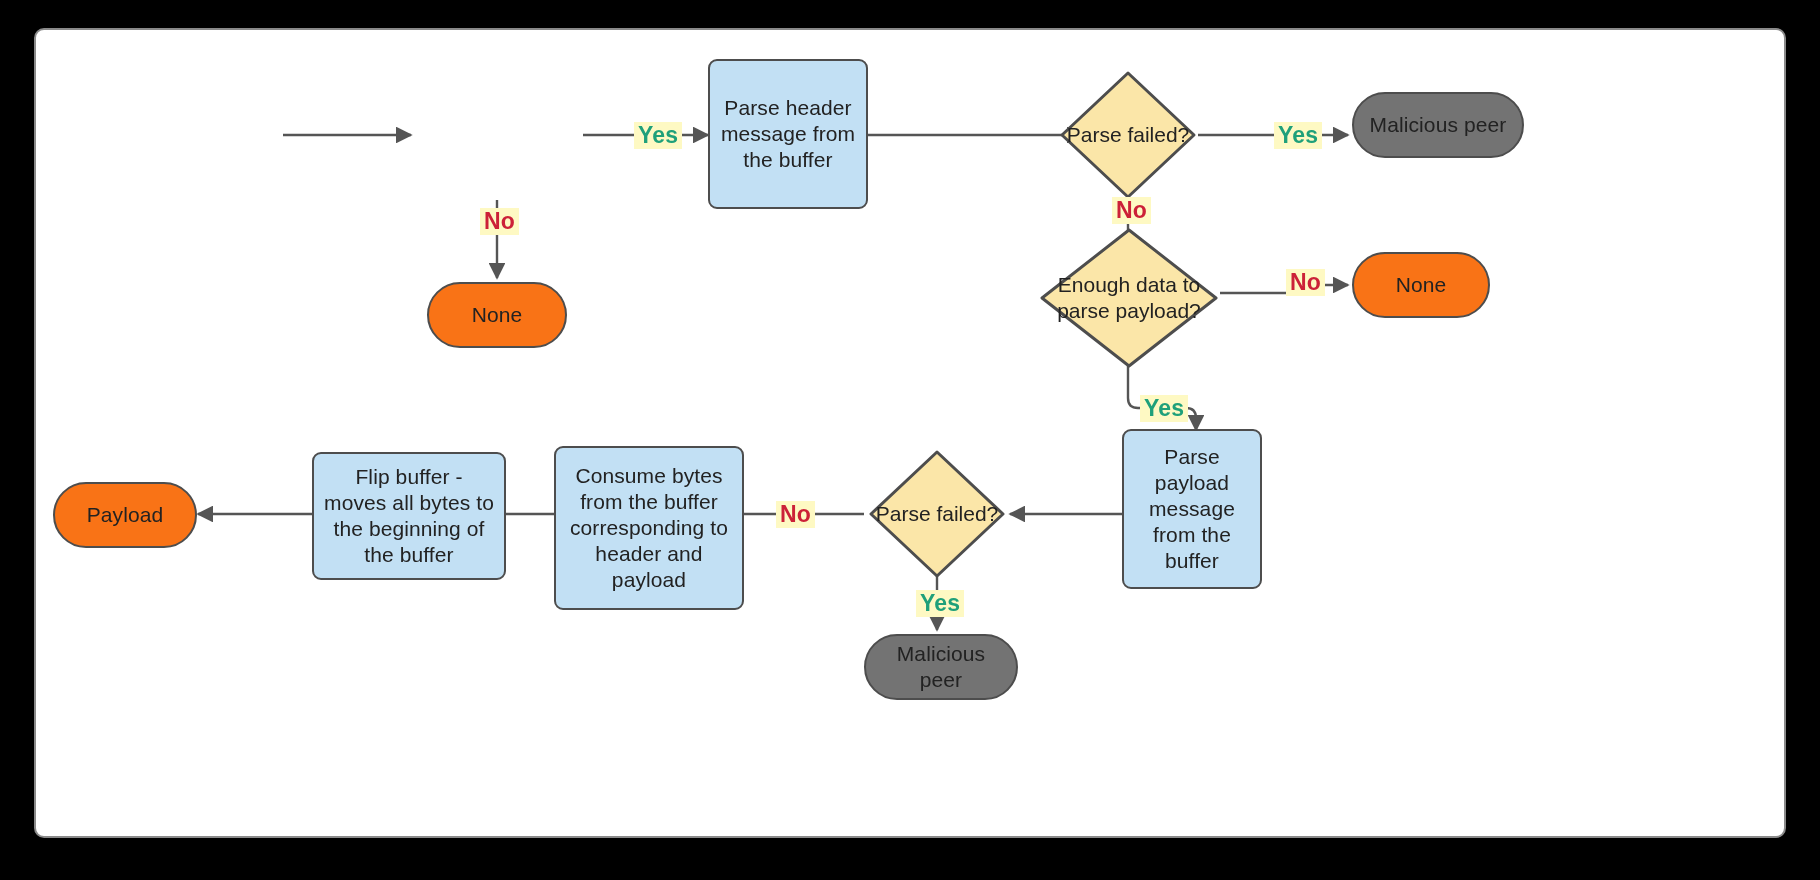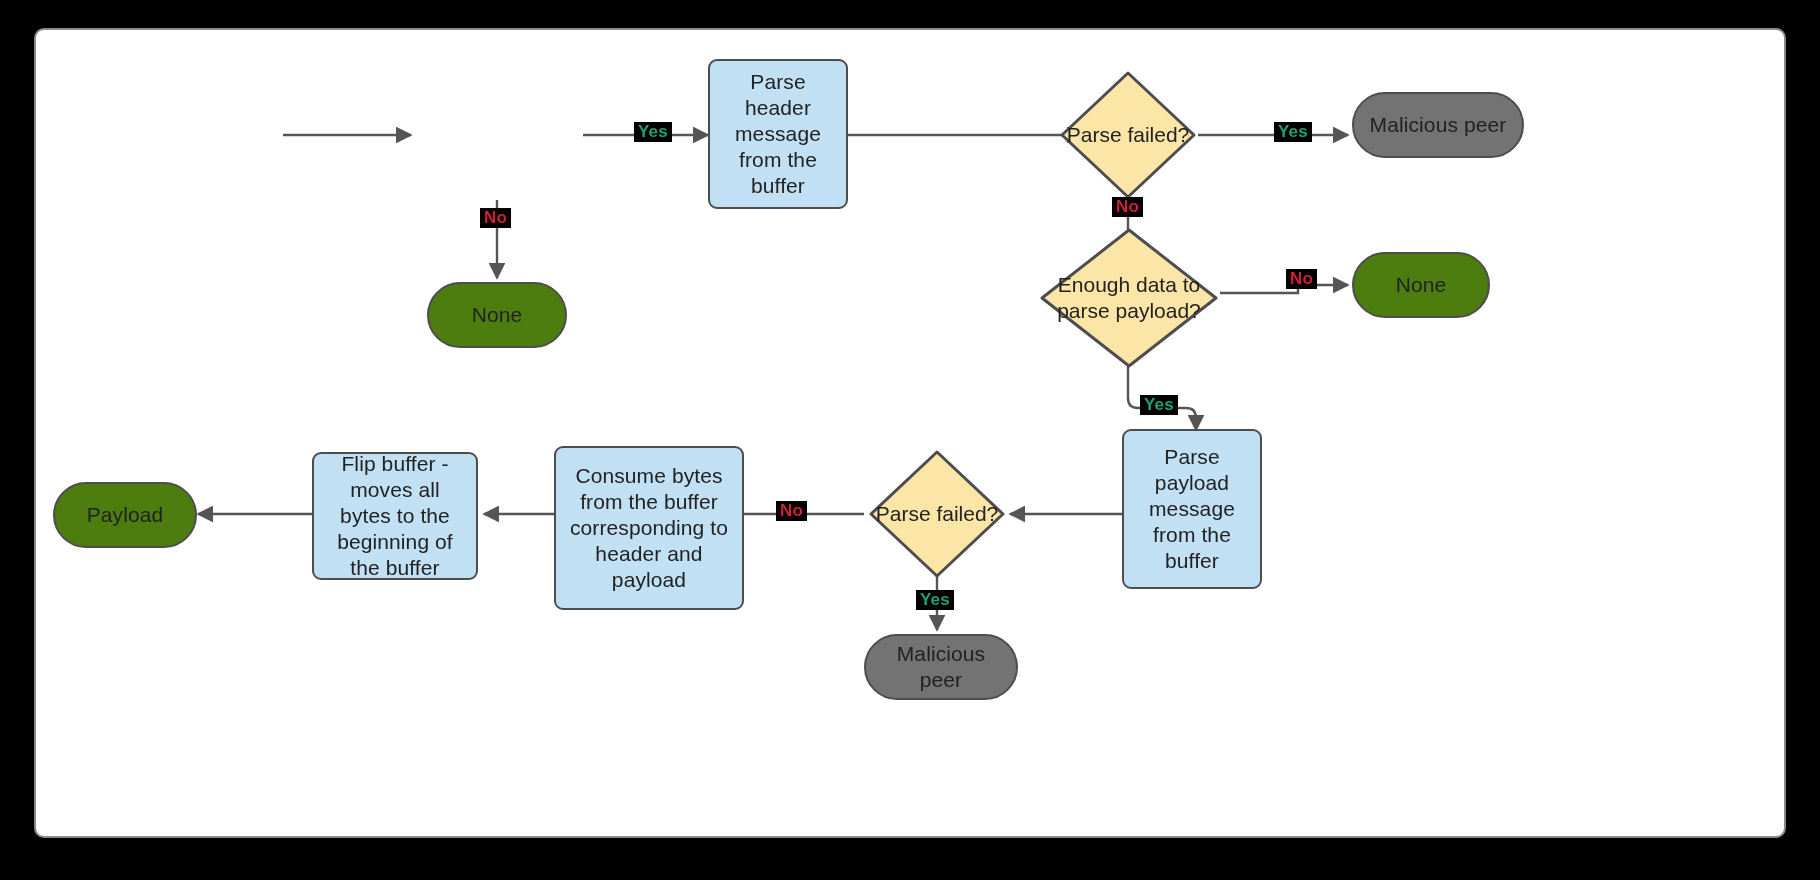--- a/index.html
+++ b/index.html
@@ -49,21 +49,21 @@
     line-height: 26px;
     letter-spacing: 0.1px;
   }
   .node .lbl { display: block; width: 100%; padding: 0 8px; }
   .proc {
     background: #c2e0f4;
     border: 2.6px solid #4d4d4d;
     border-radius: 9px;
   }
   .term {
-    background: #4d7c0f;
+    background: #f97316;
     border: 2.6px solid #4d4d4d;
     border-radius: 999px;
   }
   .term-bad {
     background: #737373;
     border: 2.6px solid #4d4d4d;
     border-radius: 999px;
   }
   .trapezoid {
     position: absolute;
@@ -92,24 +92,24 @@
     align-items: center;
     justify-content: center;
     text-align: center;
     color: #222222;
     font-size: 21px;
     line-height: 26px;
     pointer-events: none;
   }
   .edge-label {
     position: absolute;
-    font-size: 17px;
+    font-size: 23px;
     font-weight: bold;
     letter-spacing: 0.2px;
-    background: #000000;
+    background: #fef9c3;
     padding: 0 4px;
     white-space: nowrap;
   }
   .lbl-yes { color: #1fa07a; }
   .lbl-no  { color: #cc2138; }
 </style>
 </head>
 <body>
 
 <div id="stage">
@@ -152,21 +152,21 @@
     </svg>
 
 
     <div class="edge-label lbl-yes" style="left:598px; top:92px;">Yes</div>
     <div class="edge-label lbl-no" style="left:444px; top:178px;">No</div>
 
     <div class="node term" style="left:391px; top:252px; width:140px; height:66px;">
       <span class="lbl">None</span>
     </div>
 
-    <div class="node proc" style="left:672px; top:29px; width:140px; height:150px;">
+    <div class="node proc" style="left:672px; top:29px; width:160px; height:150px;">
       <span class="lbl">Parse header message from the buffer</span>
     </div>
 
     <div class="diamond" style="left:1022px; top:39px; width:140px; height:132px;">
       <svg width="140" height="132" viewBox="0 0 140 132">
         <path d="M 70 4 L 136 66 L 70 128 L 4 66 Z" fill="#fbe6a8" stroke="#4d4d4d" stroke-width="3" stroke-linejoin="round"></path>
       </svg>
       <div class="dm-text">
           <span class="lbl">Parse failed?</span>
         </div>
@@ -209,21 +209,21 @@
     <div class="edge-label lbl-yes" style="left:880px; top:560px;">Yes</div>
 
     <div class="node term-bad" style="left:828px; top:604px; width:154px; height:66px;">
       <span class="lbl">Malicious peer</span>
     </div>
 
     <div class="node proc" style="left:518px; top:416px; width:190px; height:164px;">
       <span class="lbl">Consume bytes from the buffer corresponding to header and payload</span>
     </div>
 
-    <div class="node proc" style="left:276px; top:422px; width:166px; height:128px;">
+    <div class="node proc" style="left:276px; top:422px; width:194px; height:128px;">
       <span class="lbl">Flip buffer - moves all bytes to the beginning of the buffer</span>
     </div>
 
     <div class="node term" style="left:17px; top:452px; width:144px; height:66px;">
       <span class="lbl">Payload</span>
     </div>
 
   </div>
 </div>
 

